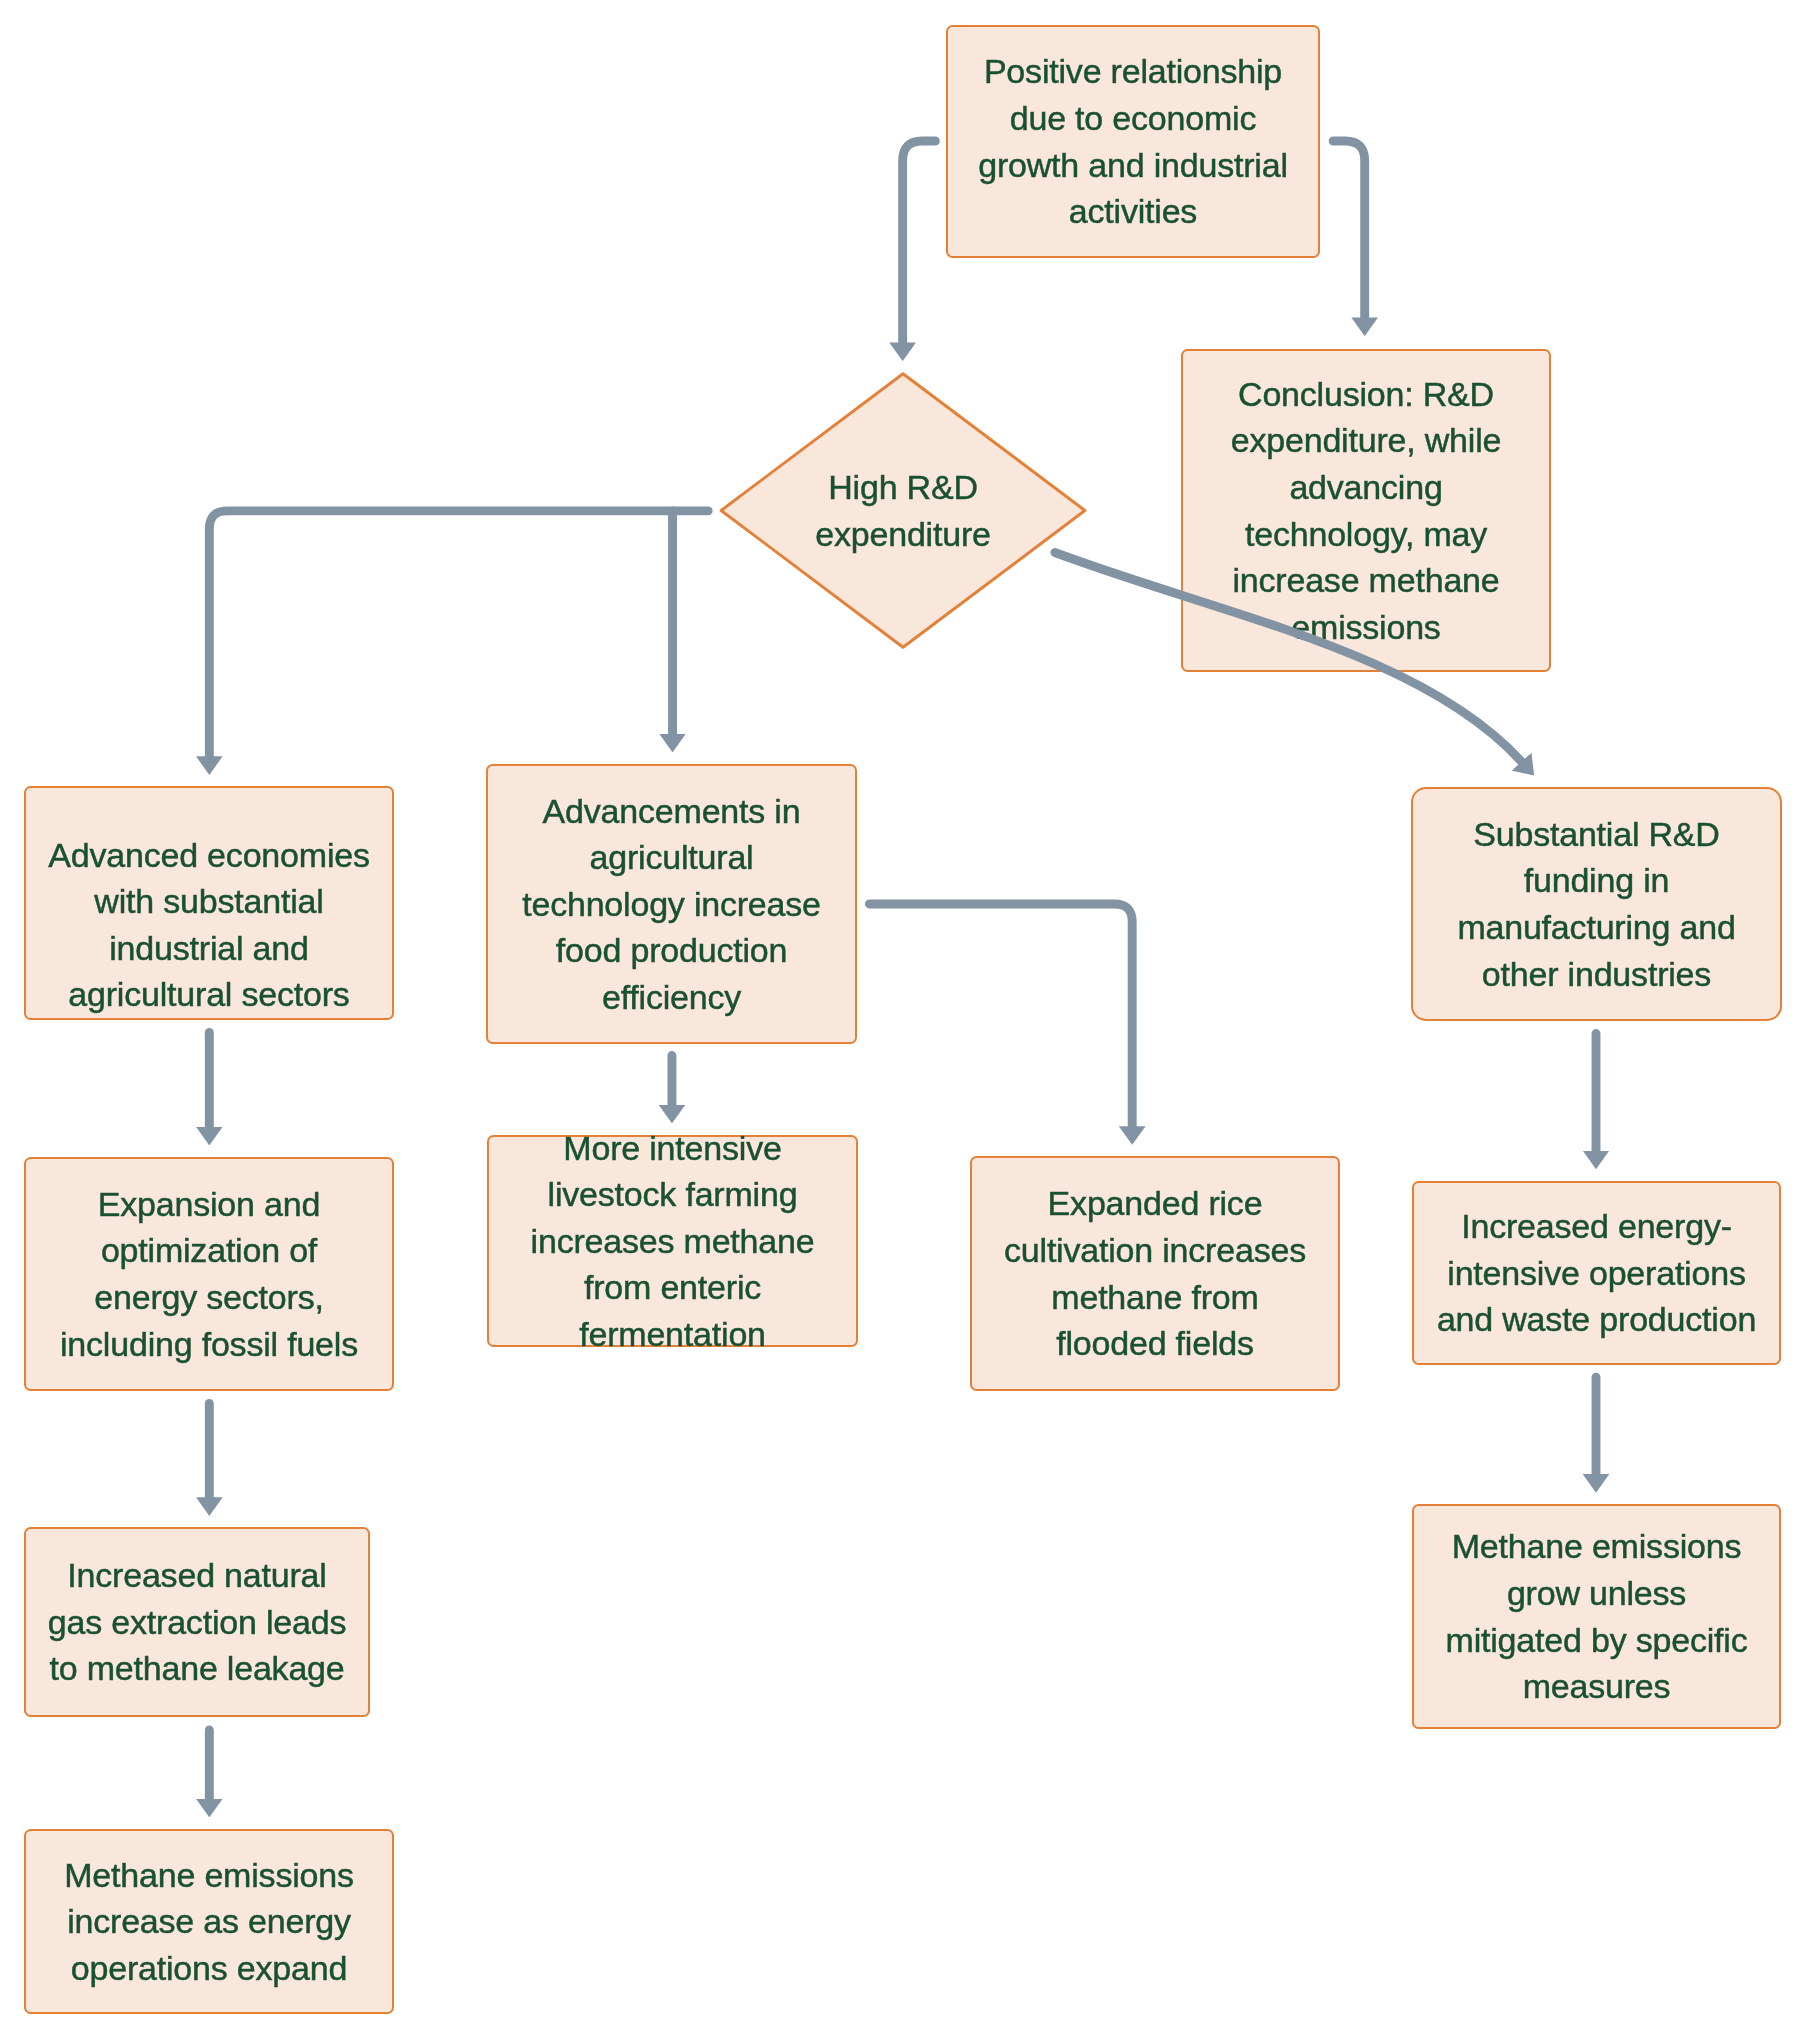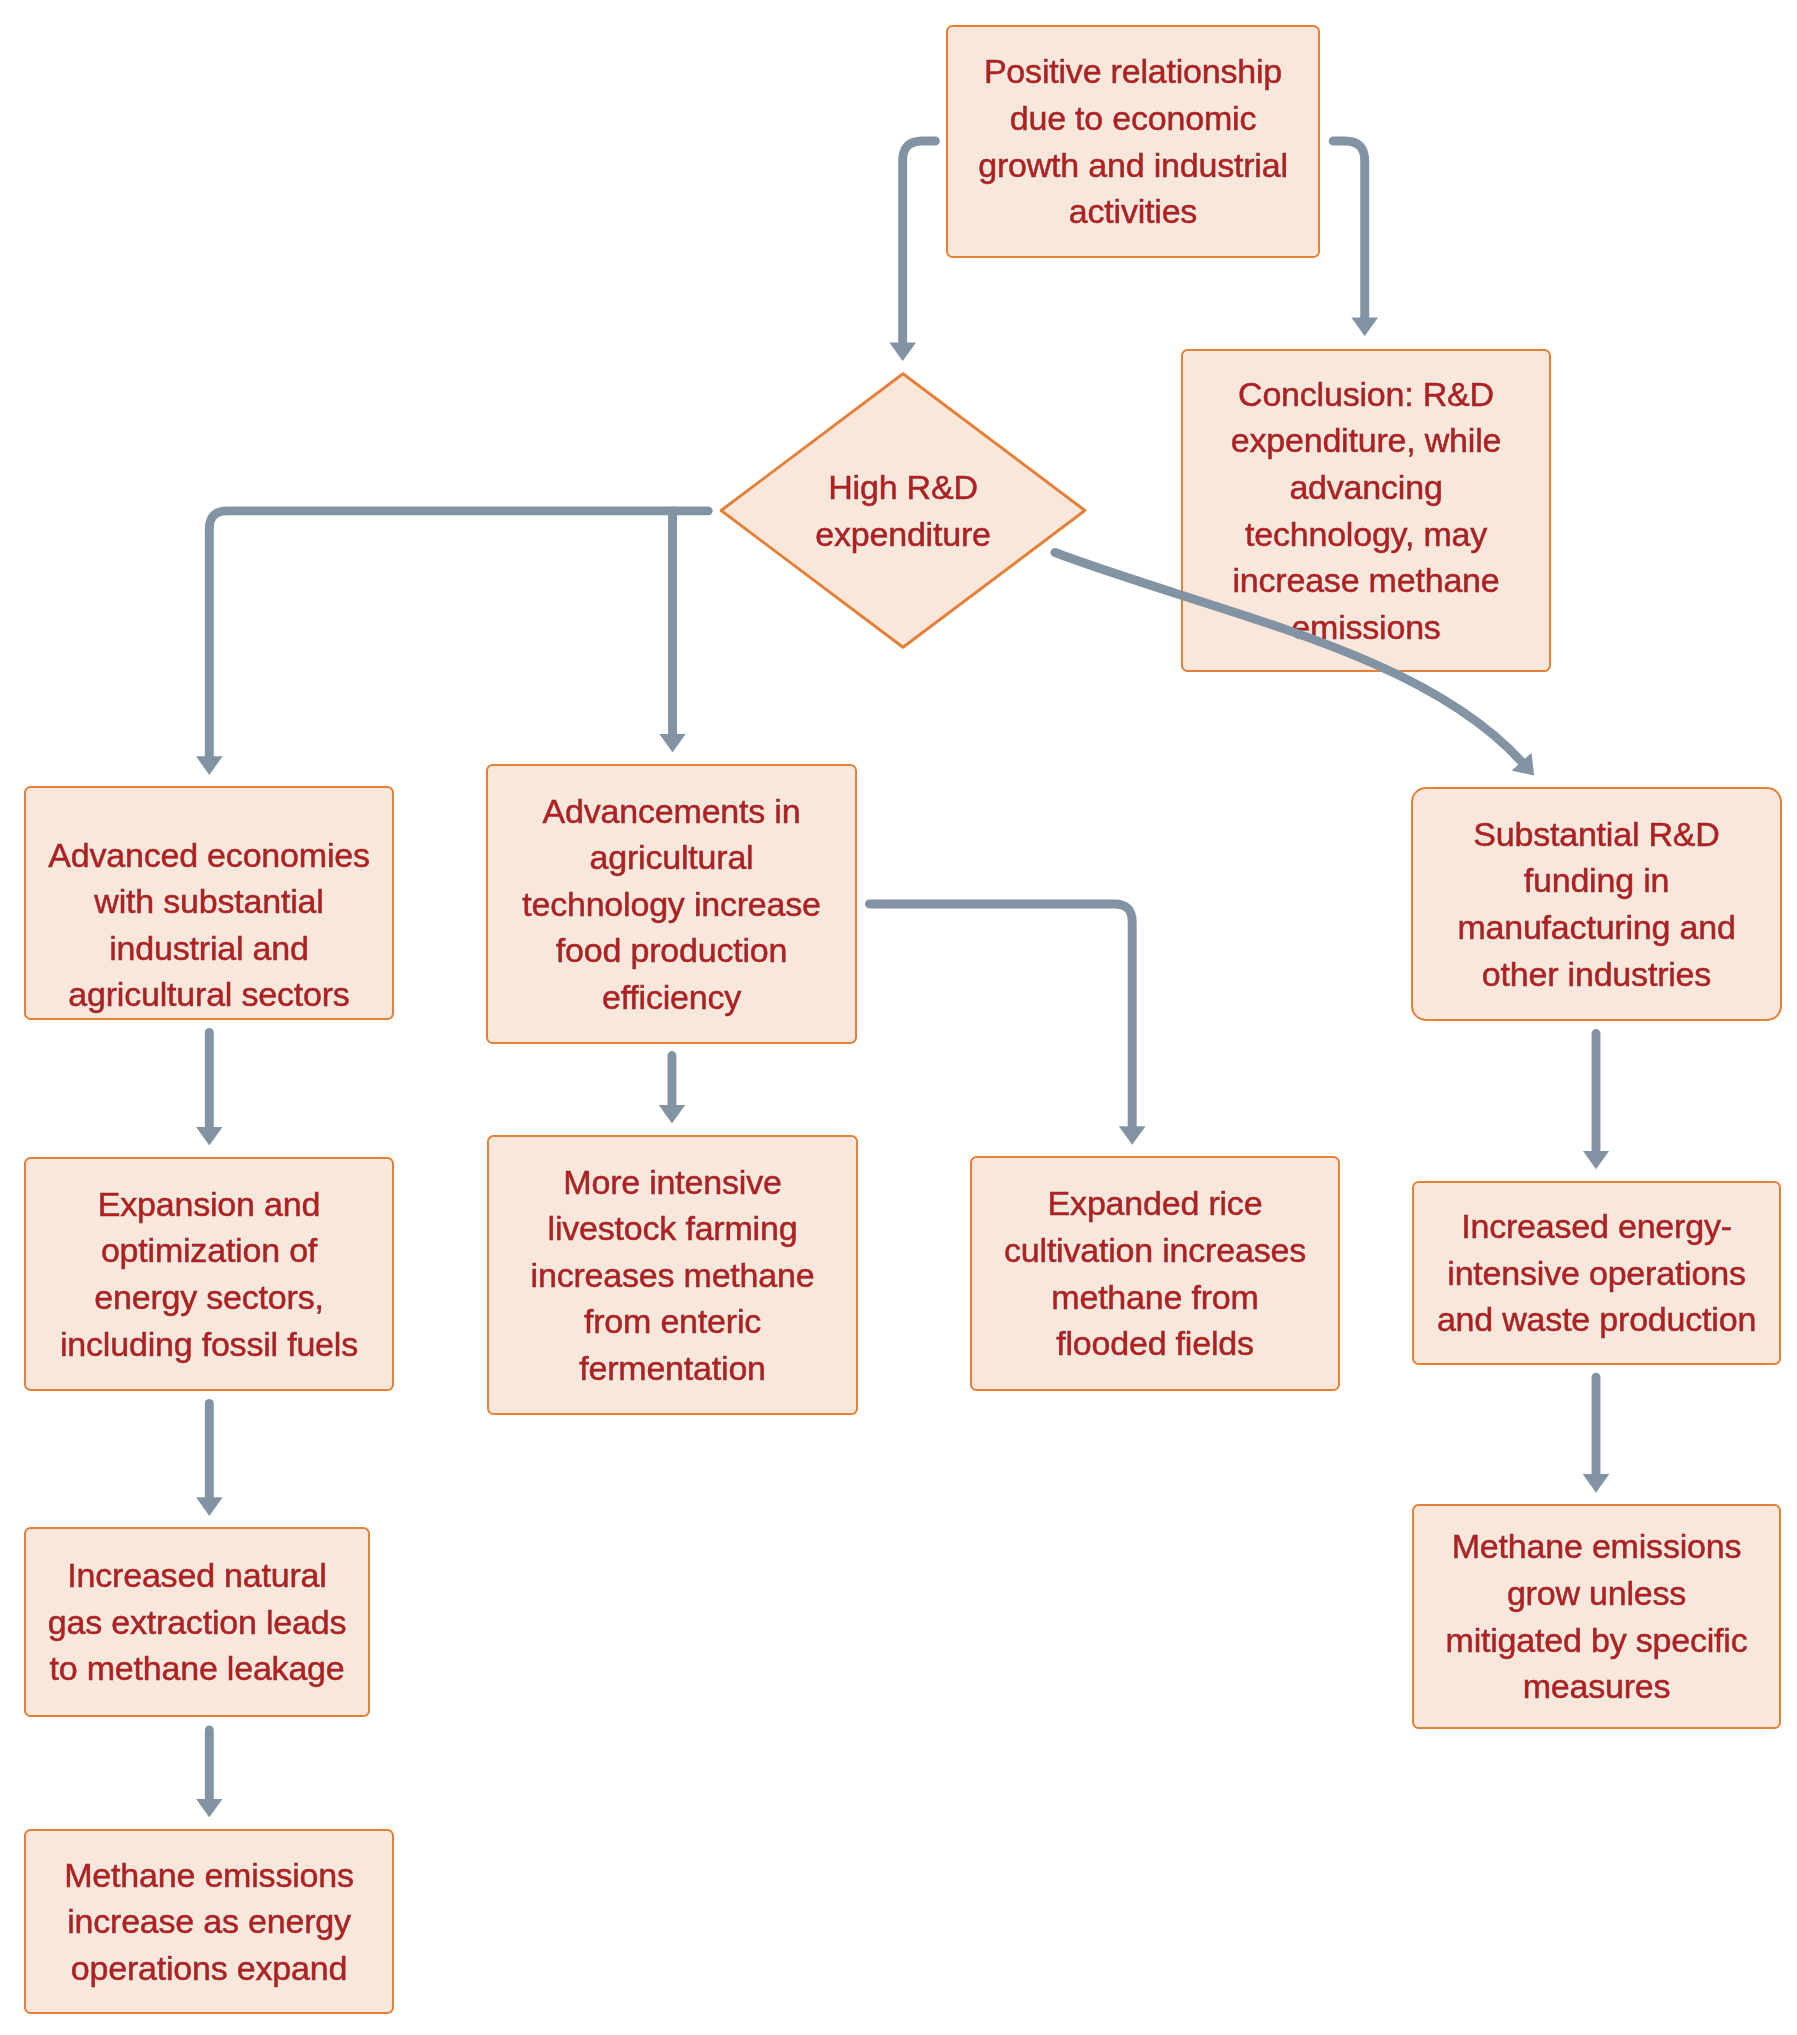--- a/index.html
+++ b/index.html
@@ -5,21 +5,21 @@
 <style>
   html,body{margin:0;padding:0;background:#ffffff;}
   body{width:1797px;height:2035px;overflow:hidden;
        font-family:"Liberation Sans",sans-serif;-webkit-font-smoothing:antialiased;}
   #diagram{position:relative;width:1797px;height:2035px;background:#ffffff;}
   svg#edges{position:absolute;left:0;top:0;width:1797px;height:2035px;
             z-index:5;pointer-events:none;}
   .node{position:absolute;box-sizing:border-box;display:flex;
         align-items:center;justify-content:center;}
   .rect{background:#fae7dc;border:2.4px solid #e58038;border-radius:6.5px;}
-  .lbl{text-align:center;color:#b91c1c;font-size:34px;line-height:1.37;
+  .lbl{text-align:center;color:#14532d;font-size:34px;line-height:1.37;
        letter-spacing:-0.2px;font-weight:400;
        -webkit-text-stroke:0.5px #454c53;paint-order:stroke fill;
        white-space:pre-line;}
   .diamond{position:absolute;}
   .diamond > svg{position:absolute;left:0;top:0;}
   .diamond .lbl{position:absolute;left:0;top:0;width:100%;height:100%;
                 display:flex;align-items:center;justify-content:center;}
 </style>
 </head>
 <body>
@@ -88,21 +88,21 @@
 funding in
 manufacturing and
 other industries</div>
       </div>
       <div class="node rect" style="left: 24px; top: 1157px; width: 370px; height: 234px;">
         <div class="lbl">Expansion and
 optimization of
 energy sectors,
 including fossil fuels</div>
       </div>
-      <div class="node rect" style="left: 487px; top: 1135px; width: 371px; height: 280px;">
+      <div class="node rect" style="left: 487px; top: 1135px; width: 371px; height: 212px;">
         <div class="lbl">More intensive
 livestock farming
 increases methane
 from enteric
 fermentation</div>
       </div>
       <div class="node rect" style="left: 970px; top: 1156px; width: 370px; height: 235px;">
         <div class="lbl">Expanded rice
 cultivation increases
 methane from

